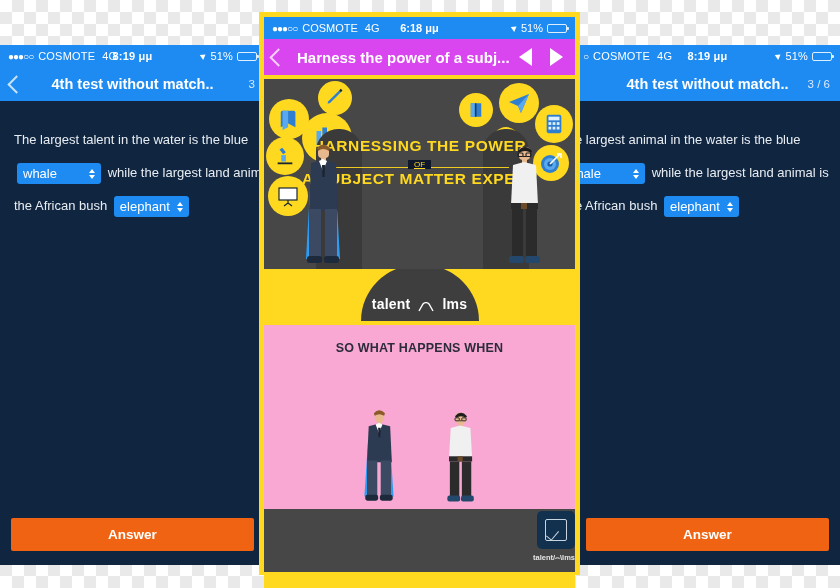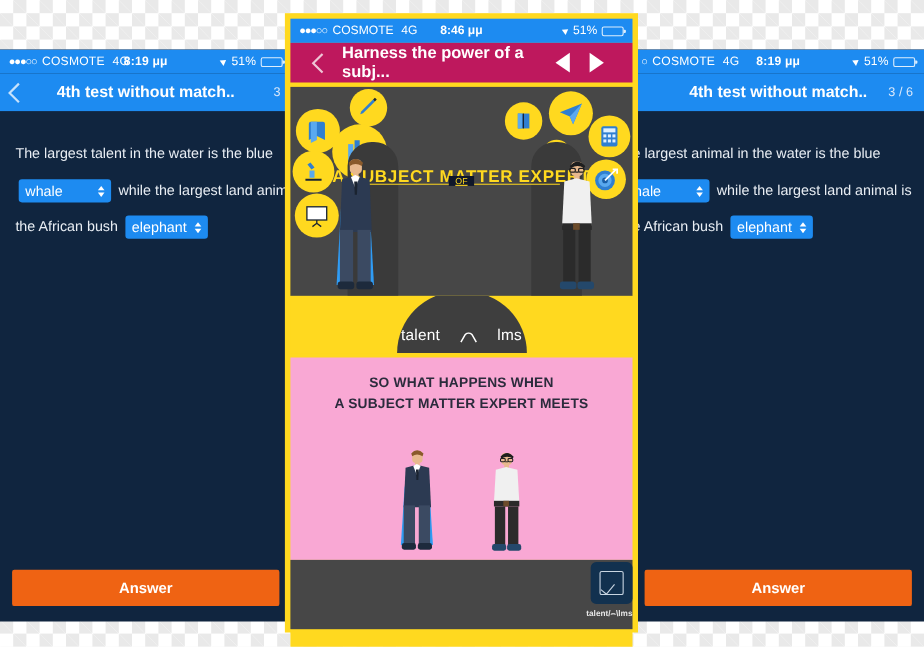--- a/index.html
+++ b/index.html
@@ -56,22 +56,22 @@
 
   .answer-wrap{position:absolute;bottom:14px;left:0;right:0;padding:0 11px;box-sizing:border-box;}
   .answer-btn{background:#ef6313;color:#fff;text-align:center;font-size:13.5px;font-weight:bold;
     padding:9px 0;border-radius:2px;}
 
   
   .center{position:absolute;left:259px;top:12px;width:321px;height:563px;
     background:#ffd91f;box-sizing:border-box;padding:0;}
   .c-status{height:22px;background:#1d8bf1;display:flex;align-items:center;
     padding:0 8px;color:#fff;font-size:11px;position:relative;margin:5px 5px 0 5px;}
-  .c-nav{height:36px;background:#be185d;display:flex;align-items:center;
-    padding:0 22px;color:#fff;position:relative;margin:0 5px;}
+  .c-nav{height:36px;background:#d946ef;display:flex;align-items:center;
+    padding:0 8px;color:#fff;position:relative;margin:0 5px;}
   .c-title{font-size:15px;font-weight:bold;margin-left:12px;}
   .c-arrows{margin-left:auto;display:flex;gap:18px;align-items:center;padding-right:4px;}
   .tri{width:0;height:0;border-top:9px solid transparent;border-bottom:9px solid transparent;}
   .tri.l{border-right:13px solid #fff;}
   .tri.r{border-left:13px solid #fff;}
 
   .slide-top{margin:4px 5px 0 5px;height:190px;background:#474747;position:relative;overflow:hidden;}
   .slide-yellowband{margin:0 5px;height:52px;background:#ffd91f;position:relative;overflow:hidden;}
   .slide-lower{margin:4px 5px 0 5px;background:#f9a8d4;height:184px;position:relative;overflow:hidden;}
   .slide-dark{margin:0 5px;height:63px;background:#474747;position:relative;}
@@ -90,22 +90,22 @@
 
   
   .charA{position:absolute;bottom:0;width:46px;height:128px;}
   .charB{position:absolute;bottom:0;width:44px;height:126px;}
   .shadow{position:absolute;bottom:0;background:#3a3a3a;border-radius:22px 22px 0 0;}
 
   
   .logo-half{position:absolute;left:50%;transform:translateX(-50%);bottom:0;
     width:118px;height:56px;background:#3e3e3e;border-radius:59px 59px 0 0;
     display:flex;align-items:flex-end;justify-content:center;}
-  .logo-text{color:#fff;font-size:14px;font-weight:normal;letter-spacing:.2px;
-    padding-bottom:9px;display:flex;align-items:center;gap:18px;}
+  .logo-text{color:#fff;font-size:14px;font-weight:bold;letter-spacing:.2px;
+    padding-bottom:9px;display:flex;align-items:center;gap:8px;}
   .logo-text .cloud{display:inline-block;width:16px;height:10px;position:relative;}
 
   .q-text{position:absolute;left:0;right:0;top:14px;text-align:center;color:#2b2b3c;
     font-size:12.5px;font-weight:bold;line-height:19px;letter-spacing:.2px;}
 
   .foot-logo{position:absolute;left:0;right:0;bottom:9px;text-align:right;color:#e6e6e6;
     font-size:7.5px;font-weight:bold;}
 
   .check-btn{position:absolute;right:5px;bottom:26px;width:38px;height:38px;
     background:#12314f;border-radius:5px;display:flex;align-items:center;justify-content:center;}
@@ -213,21 +213,21 @@
     <div class="answer-btn">Answer</div>
   </div>
 </div>
 
 <div class="center">
 
   <div class="c-status">
     <span class="sb-dots">●●●○○</span>
     <span class="sb-carrier">COSMOTE</span>
     <span class="sb-net">4G</span>
-    <span class="sb-time">8:46 μμ</span>
+    <span class="sb-time">6:18 μμ</span>
     <span class="sb-right">
       <span class="loc-arrow"></span>
       <span>51%</span>
       <span class="battery"><span class="fill" style="width:51%"></span></span>
     </span>
   </div>
 
   <div class="c-nav">
     <span class="chev-left"></span>
     <span class="c-title">Harness the power of a subj...</span>
@@ -314,20 +314,21 @@
           <circle cx="11" cy="13" r="2.6" fill="#1a5fa8"></circle>
           <path d="M11 13L21 3" stroke="#fff" stroke-width="1.6"></path>
           <path d="M18 3h4v4" fill="none" stroke="#fff" stroke-width="1.6"></path>
         </svg>
     </div>
 
     <div class="shadow" style="left:52px;width:46px;height:140px;"></div>
     <div class="shadow" style="right:46px;width:46px;height:140px;"></div>
 
     <div class="headline">
+      <div>HARNESSING THE POWER</div>
       <div class="l2">A SUBJECT MATTER EXPERT</div>
     </div>
     <div class="rule"></div>
     <div class="of"><span>OF</span></div>
 
     <div class="charA" style="left:36px;">
       <svg width="46" height="128" viewBox="0 0 46 128">
         <path d="M10 48 L6 118 L16 118 L18 50z" fill="#2f9cf4"></path>
         <path d="M36 48 L40 118 L30 118 L28 50z" fill="#2f9cf4"></path>
         <rect x="18" y="4" width="11" height="13" rx="4" fill="#e8b98e"></rect>
@@ -372,21 +373,20 @@
             </svg>
         </span>
         <span>lms</span>
       </div>
     </div>
   </div>
 
   <div class="slide-lower">
     <div class="q-text">
       <div>SO WHAT HAPPENS WHEN</div>
-      <div>A SUBJECT MATTER EXPERT MEETS</div>
     </div>
 
     <div style="position:absolute;bottom:0;left:92px;">
       <svg width="46" height="96" viewBox="0 0 46 112">
         <path d="M10 40 L6 102 L17 102 L18 42z" fill="#2f9cf4"></path>
         <path d="M36 40 L40 102 L29 102 L28 42z" fill="#2f9cf4"></path>
         <rect x="18" y="2" width="11" height="13" rx="4" fill="#e8b98e"></rect>
         <path d="M17 5q6-7 13 0l-1 3q-6-4-11 0z" fill="#8a5a2b"></path>
         <rect x="21" y="14" width="5" height="5" fill="#e8b98e"></rect>
         <path d="M11 20 L23 17 L36 20 L38 62 L9 62z" fill="#2c3a52"></path>

